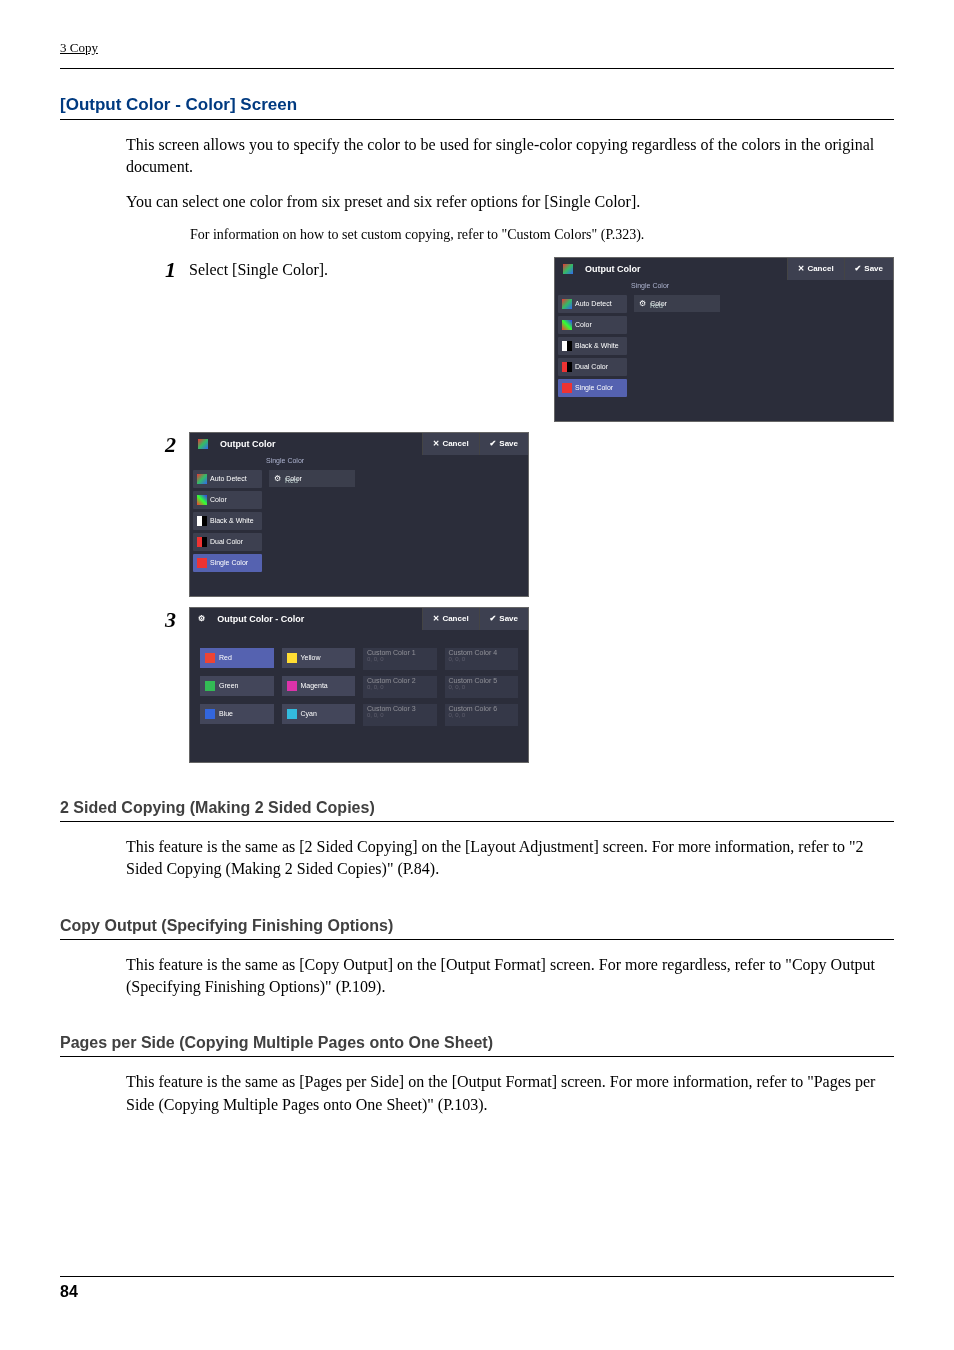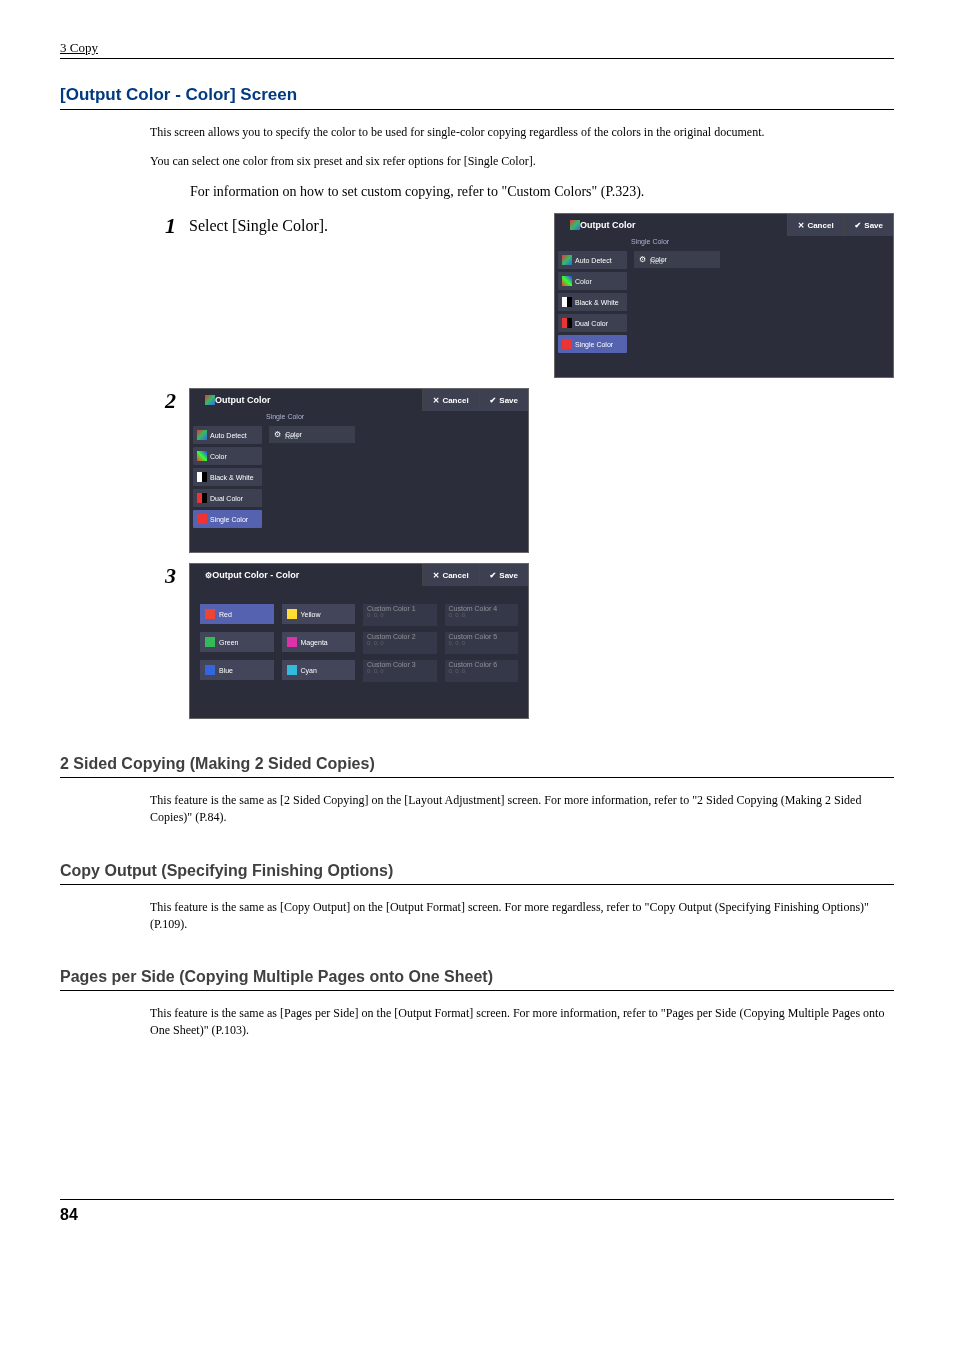--- a/index.html
+++ b/index.html
@@ -6,21 +6,21 @@
     body {
       font-family: "Times New Roman", serif;
       background: #fff;
       width: 954px;
       margin: 0 auto;
       padding: 40px 60px 40px 60px;
       color: #000;
     }
     .header-section {
       border-bottom: 1px solid #000;
-      padding-bottom: 2px;
+      padding-bottom: 12px;
       margin-bottom: 18px;
       font-size: 13px;
       text-decoration: underline;
     }
     .section-title {
       font-family: Arial, sans-serif;
       font-weight: bold;
       font-size: 17px;
       color: #003a80;
       border-bottom: 1px solid #000;
@@ -32,22 +32,22 @@
       font-family: Arial, sans-serif;
       font-weight: bold;
       font-size: 16px;
       color: #404040;
       border-bottom: 1px solid #000;
       padding-bottom: 4px;
       margin-bottom: 14px;
       margin-top: 36px;
     }
     .body-text {
-      margin-left: 90px;
-      font-size: 12px;
+      margin-left: 66px;
+      font-size: 16px;
       line-height: 1.4;
       margin-bottom: 12px;
     }
     .body-text-small {
       margin-left: 130px;
       font-size: 14px;
       line-height: 1.4;
       margin-bottom: 12px;
     }
     .step-row {
@@ -83,22 +83,22 @@
     }
     .screen-header {
       display: flex;
       justify-content: space-between;
       align-items: stretch;
       height: 22px;
     }
     .screen-title {
       display: flex;
       align-items: center;
-      gap: 0;
-      padding: 0 15px;
+      gap: 12px;
+      padding: 0 8px;
       font-weight: bold;
       font-size: 9px;
     }
     .screen-buttons {
       display: flex;
     }
     .hd-btn {
       display: flex;
       align-items: center;
       padding: 0 10px;

